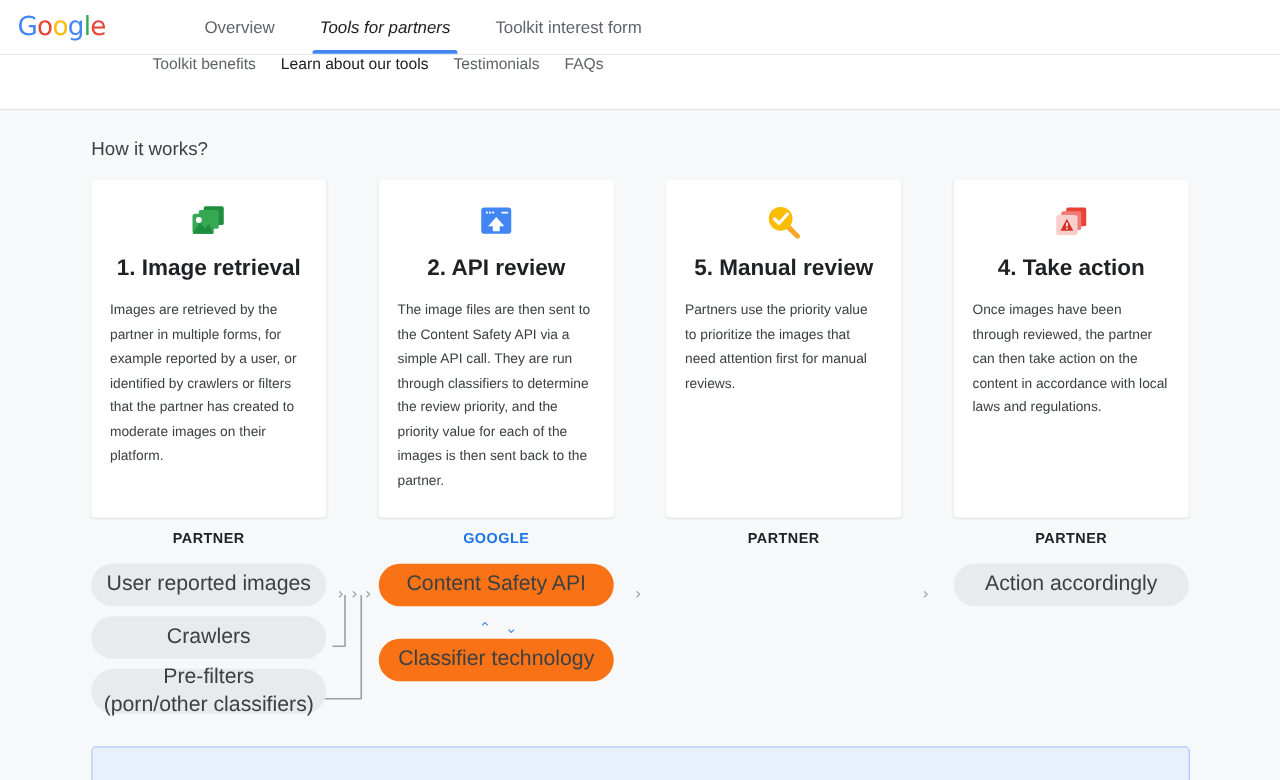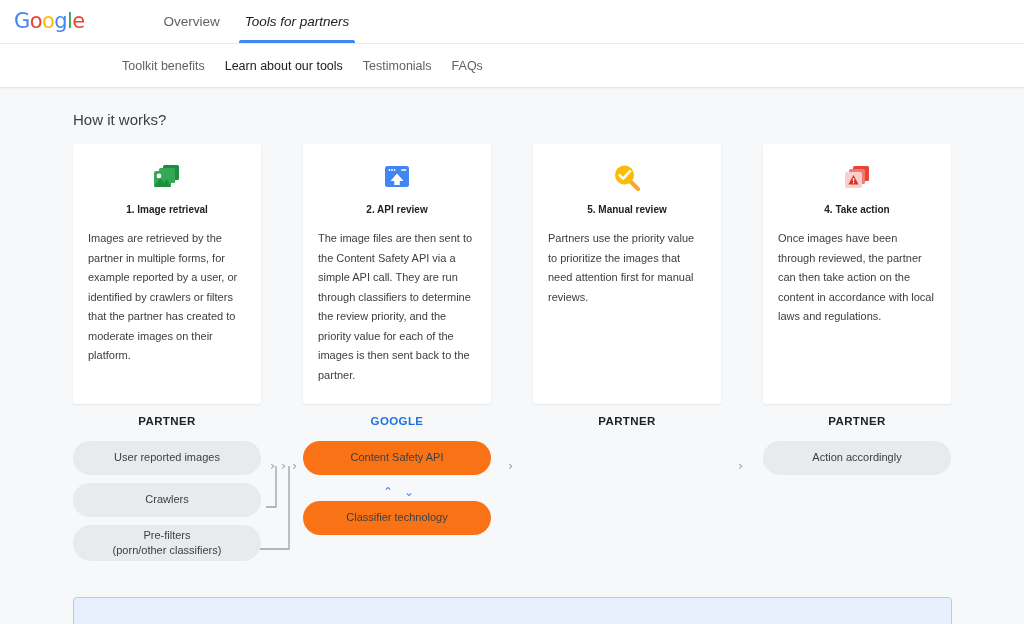--- a/index.html
+++ b/index.html
@@ -39,21 +39,21 @@
   .google-logo span { display: inline-block; }
   .gl-b { color: #4285F4; }
   .gl-r { color: #EA4335; }
   .gl-y { color: #FBBC05; }
   .gl-g { color: #34A853; }
 
   .primary-nav {
     display: flex;
     height: 100%;
     margin-left: 67px;
-    gap: 1px;
+    gap: 12px;
   }
   .pnav-item {
     font-size: 13.5px;
     color: #5f6368;
     padding: 0 12px;
     height: 100%;
     display: flex;
     align-items: center;
     position: relative;
     white-space: nowrap;
@@ -77,21 +77,20 @@
     height: 1px;
     background: #e8eaed;
     width: 100%;
   }
 
   
   .sub-nav {
     height: 43px;
     background: #ffffff;
     display: flex;
-    align-items: center;
     padding-left: 112px;
     gap: 0px;
   }
   .snav-item {
     font-size: 12.5px;
     color: #5f6368;
     padding: 0 10px;
     white-space: nowrap;
     cursor: pointer;
   }
@@ -137,21 +136,21 @@
     box-shadow: 0 1px 2px rgba(60,64,67,0.10);
   }
   .card-icon {
     height: 34px;
     display: flex;
     align-items: center;
     justify-content: center;
     margin-bottom: 10px;
   }
   .card-title {
-    font-size: 10px;
+    font-size: 18px;
     font-weight: 700;
     color: #202124;
     text-align: center;
     margin-bottom: 14px;
   }
   .card-body {
     font-size: 11px;
     line-height: 1.78;
     color: #3c4043;
   }
@@ -179,21 +178,21 @@
   .flow-col-label.google { color: #1a73e8; }
 
   .pill {
     width: 188px;
     height: 34px;
     border-radius: 18px;
     background: #e8eaed;
     display: flex;
     align-items: center;
     justify-content: center;
-    font-size: 11px;
+    font-size: 17px;
     color: #3c4043;
     text-align: center;
     line-height: 1.35;
     margin-bottom: 8px;
     cursor: pointer;
   }
   .pill.blue { background: #f97316; }
   .pill.tall { height: 36px; }
   .pill .two-line { display: block; }
 
@@ -248,20 +247,21 @@
       <span class="gl-r">o</span>
       <span class="gl-y">o</span>
       <span class="gl-b">g</span>
       <span class="gl-g">l</span>
       <span class="gl-r">e</span>
   </div>
 
   <nav class="primary-nav">
     <div class="pnav-item">Overview</div>
     <div class="pnav-item active">Tools for partners</div>
+    <div class="pnav-item">Toolkit interest form</div>
   </nav>
 </div>
 <div class="header-divider"></div>
 
 <nav class="sub-nav">
   <div class="snav-item">Toolkit benefits</div>
   <div class="snav-item active">Learn about our tools</div>
   <div class="snav-item">Testimonials</div>
   <div class="snav-item">FAQs</div>
 </nav>

